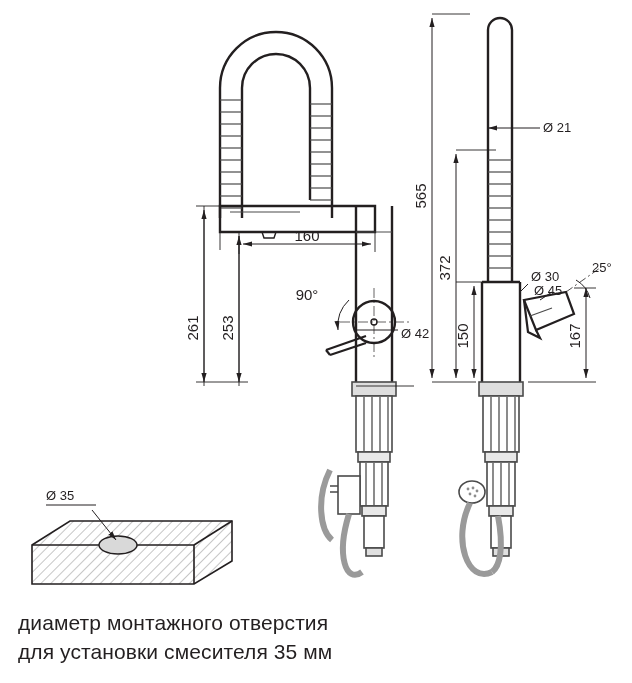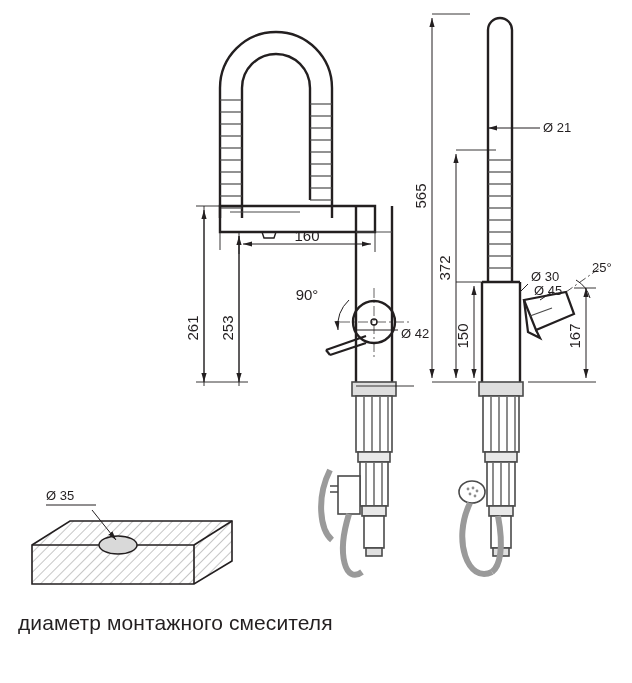--- a/index.html
+++ b/index.html
@@ -264,16 +264,17 @@
       <path d="M194,545 L232,521" stroke="#231f20"></path>
       <ellipse cx="118" cy="545" rx="19" ry="9" fill="#d9d9d9" stroke="#231f20" stroke-width="1.4"></ellipse>
       <line x1="92" y1="510" x2="116" y2="540" stroke="#231f20" stroke-width="1" marker-end="url(#arrL)"></line>
       <line x1="46" y1="505" x2="96" y2="505" stroke="#231f20" stroke-width="1"></line>
     </g>
     <text class="dim-label-sm" x="46" y="500">Ø 35</text>
 
   </svg>
 
   <div class="caption">
-    <div>диаметр монтажного смесителя</div>
+    <div>диаметр монтажного отверстия</div>
+    <div>для установки смесителя 35 мм</div>
   </div>
 
 </div>
 
 </body></html>

